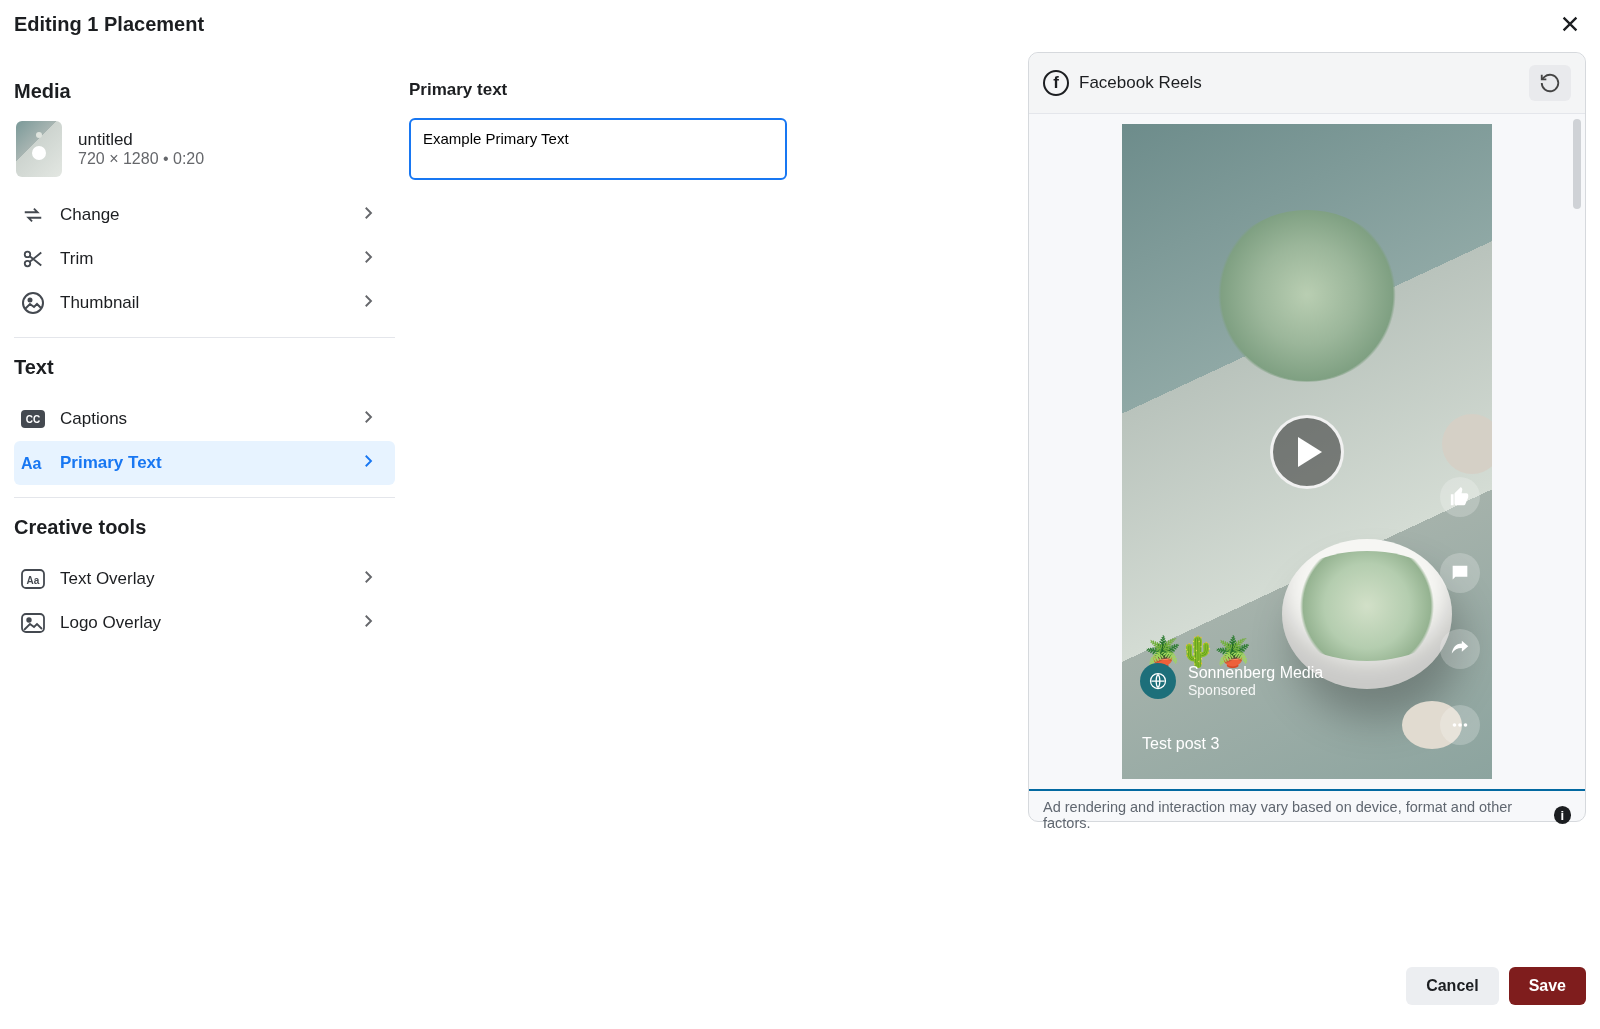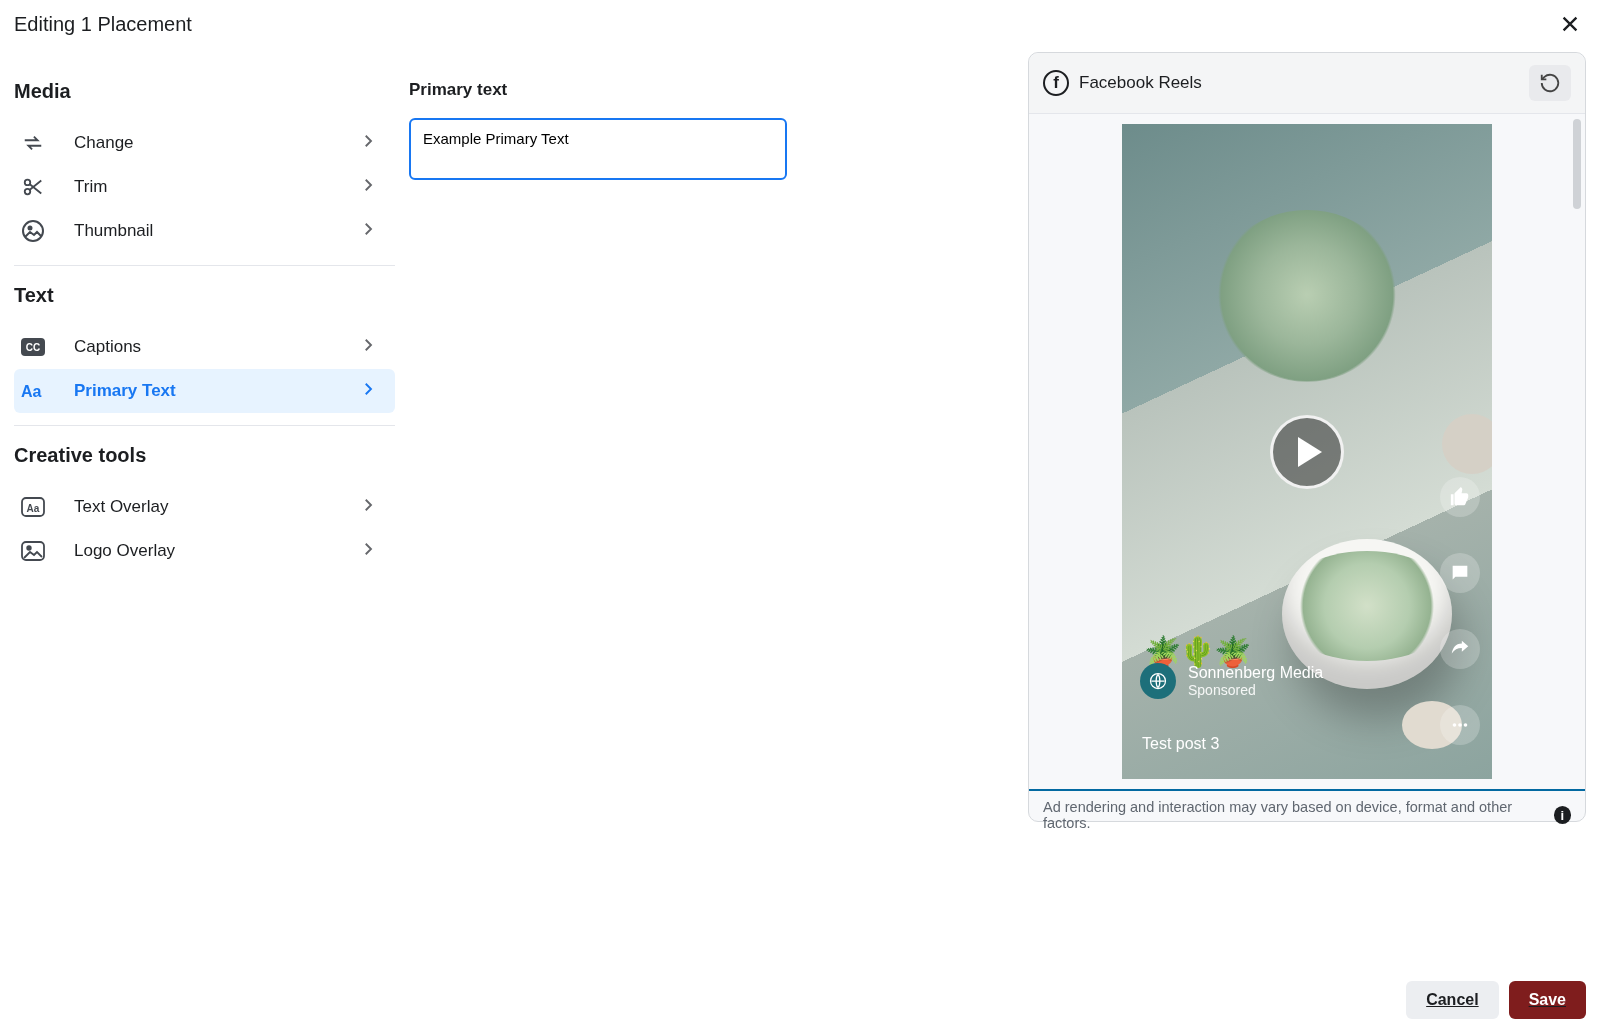--- a/index.html
+++ b/index.html
@@ -13,21 +13,21 @@
     position: relative;
   }
 
   
   .header {
     display: flex;
     justify-content: space-between;
     align-items: center;
     padding: 8px 14px 0 14px;
   }
-  .header h1 { font-size: 20px; font-weight: 400; }
+  .header h1 { font-size: 20px; font-weight: 700; }
   .close-btn {
     width: 32px; height: 32px; display:flex; align-items:center; justify-content:center;
     border:none; background:none; cursor:pointer; color:#1c1e21;
   }
   .close-btn svg { width: 22px; height: 22px; }
 
   .columns {
     display: flex;
     padding: 40px 0 0 0;
   }
@@ -51,21 +51,21 @@
   .thumb::after{
     content:""; position:absolute; width:14px; height:14px; border-radius:50%;
     background:#fff; left:50%; top:58%; transform:translate(-50%,-50%);
     box-shadow: 0 -18px 0 -4px #dfe4de;
   }
   .media-name { font-size: 17px; }
   .media-meta { font-size: 16px; color:#65676b; }
 
   .option-list { display:flex; flex-direction:column; }
   .option {
-    display:flex; align-items:center; gap:28px;
+    display:flex; align-items:center; gap:14px;
     padding: 9px 18px 9px 6px; cursor:pointer; border-radius:6px;
     font-size:17px;
   }
   .option .chev { margin-left:auto; color:#65676b; }
   .option.active { background:#e7f3ff; color:#1877f2; font-weight:600; }
   .option.active .chev { color:#1877f2; }
   .icon-wrap { width:26px; height:26px; display:flex; align-items:center; justify-content:center; color:#444950;}
   .option.active .icon-wrap { color:#1877f2; }
 
   hr.sep { border:none; border-top:1px solid #e4e6eb; margin: 12px 0 18px 0; }
@@ -151,21 +151,21 @@
   .mini-emojis { position:absolute; left:22px; bottom:110px; font-size:30px; letter-spacing:-2px; }
 
   .preview-foot {
     padding: 8px 14px 12px; font-size:14.5px; color:#606770; display:flex; align-items:center; gap:8px;
     border-top: 2px solid #0369a1;
   }
   .info-icon { width:18px; height:18px; border-radius:50%; background:#1c1e21; color:#fff; font-size:13px; display:flex; align-items:center; justify-content:center; font-weight:700;}
 
   
   .footer {
-    position:absolute; right:14px; bottom:10px; display:flex; gap:10px;text-decoration:underline;
+    position:absolute; right:14px; bottom:24px; display:flex; gap:10px;
   }
   .btn { border:none; padding:10px 20px; border-radius:6px; font-size:16px; font-weight:600; cursor:pointer; }
   .btn-cancel { background:#eceef1; color:#1c1e21; }
   .btn-save { background:#7f1d1d; color:#fff; cursor:default; }
 
   .scrollbar-fake { position:absolute; right:4px; top:66px; width:8px; height:90px; background:#cfd2d6; border-radius:4px; }
 </style>
 </head>
 <body>
 
@@ -176,20 +176,27 @@
         <path d="M5 5l14 14M19 5L5 19"></path>
       </svg>
   </button>
 </div>
 
 <div class="columns">
 
   <div class="left-col">
     <div class="section-title">Media</div>
 
+    <div class="media-head">
+      <div class="thumb"></div>
+      <div>
+        <div class="media-name">untitled</div>
+        <div class="media-meta">720 × 1280 • 0:20</div>
+      </div>
+    </div>
 
     <div class="option-list">
       <div class="option">
         <span class="icon-wrap">
           <svg width="22" height="22" viewBox="0 0 24 24" fill="none" stroke="currentColor" stroke-width="2">
               <path d="M3 9h14l-4-4M21 15H7l4 4"></path>
             </svg>
         </span>
         <span>Change</span>
         <span class="chev">

